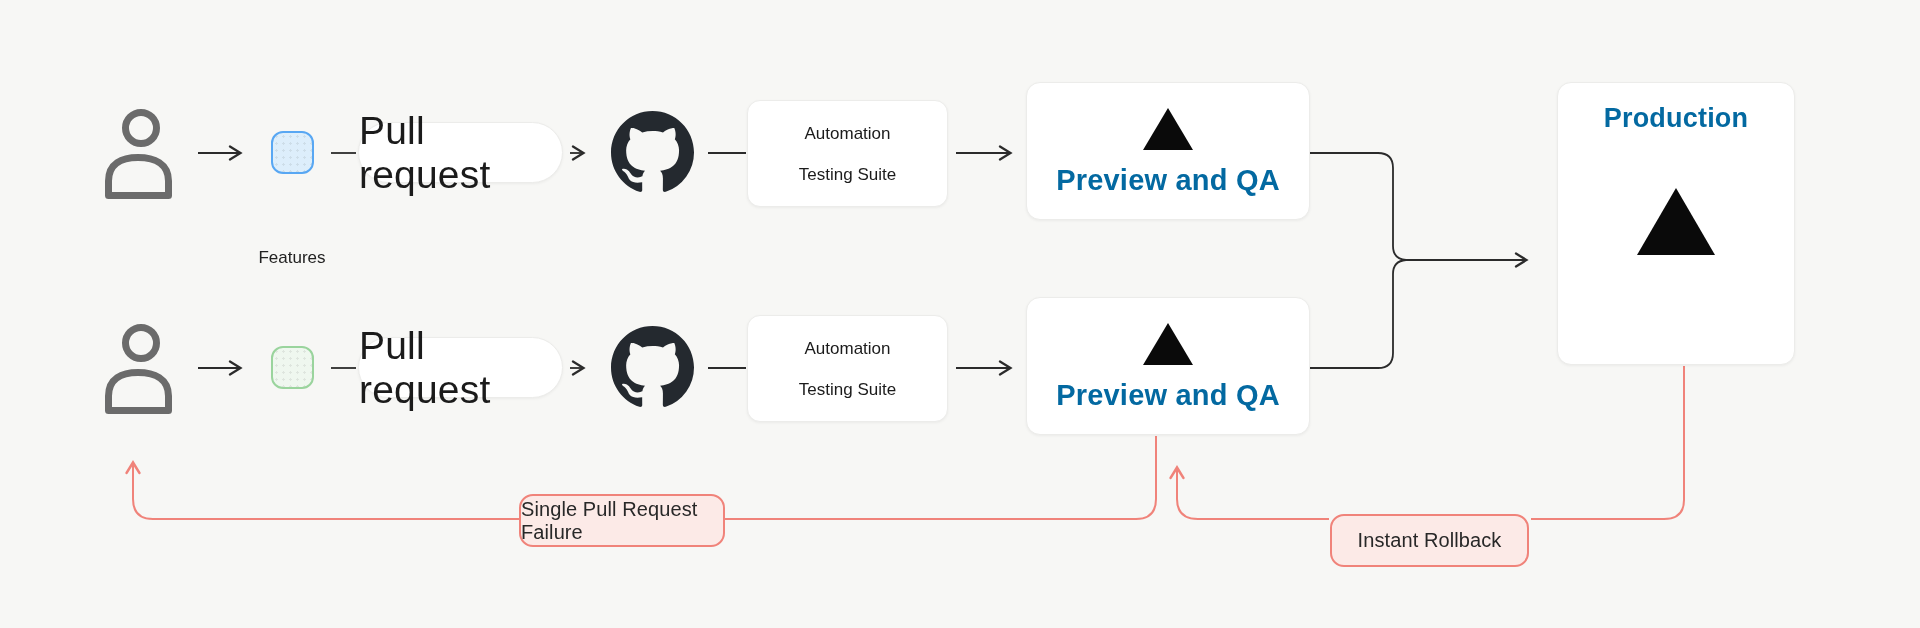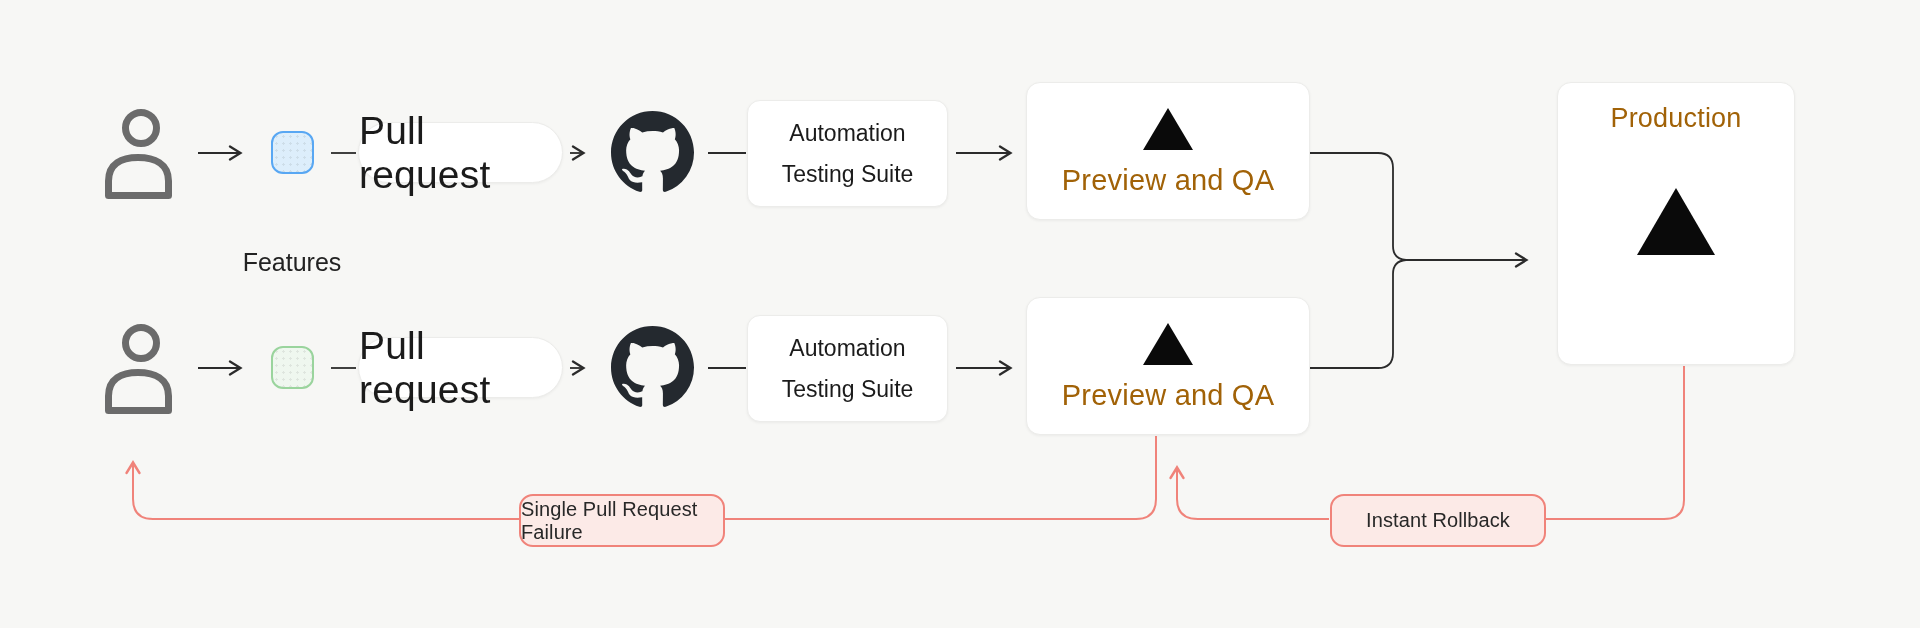--- a/index.html
+++ b/index.html
@@ -22,43 +22,43 @@
     box-sizing:border-box;
     display:flex;align-items:center;justify-content:center;
     color:#1b1b1b;
   }
   .pill{
     border-radius:999px;
     font-size:39px;font-weight:500;letter-spacing:0.2px;
   }
   .autobox{
     border-radius:13px;
-    font-size:23px;font-weight:500;line-height:29px;
+    font-size:17px;font-weight:500;line-height:29px;
     text-align:center;flex-direction:column;gap:12px;
   }
   .bigbox{
     border-radius:14px;
     flex-direction:column;
     justify-content:center;
   }
   .bigbox .boxlabel{
-    font-size:29px;font-weight:400;letter-spacing:0.2px;color:#a16207;
+    font-size:29px;font-weight:700;letter-spacing:0.2px;color:#0369a1;
   }
   .prodbox{justify-content:flex-start;}
   .prodbox .boxlabel{font-size:27px;margin-top:20px;}
   .branch-square{
     position:absolute;width:43px;height:43px;border-radius:12px;
     box-sizing:border-box;border:2px solid;
     background-image:radial-gradient(rgba(70,70,70,0.10) 1px, transparent 1.3px);
     background-size:7px 7px;
   }
   .branch-blue{background-color:#ddeefb;border-color:#58a7f3;}
   .branch-green{background-color:#eff7ef;border-color:#9ad49d;}
   .features-label{
-    position:absolute;font-size:25px;color:#222222;
+    position:absolute;font-size:17px;color:#222222;
     width:120px;text-align:center;
   }
   .fail-badge{
     position:absolute;height:53px;box-sizing:border-box;
     background:#fceae7;border:2px solid #f0837a;border-radius:14px;
     display:flex;align-items:center;justify-content:center;
     font-size:20px;color:#282828;letter-spacing:0.1px;
   }
   .person{position:absolute;}
   .gh{position:absolute;}
@@ -166,17 +166,17 @@
     <span class="boxlabel">Production</span>
     <svg class="tri prod-tri" width="78" height="67" viewBox="0 0 78 67">
       <polygon points="39,0 78,67 0,67" fill="#0a0a0a"></polygon>
     </svg>
   </div>
 
   <div class="fail-badge" style="left:519px;top:494px;width:206px">
     <span>Single Pull Request Failure</span>
   </div>
 
-  <div class="fail-badge" style="left:1330px;top:494px;width:216px">
+  <div class="fail-badge" style="left:1330px;top:514px;width:199px">
     <span>Instant Rollback</span>
   </div>
 
 </div>
 
 </body></html>

